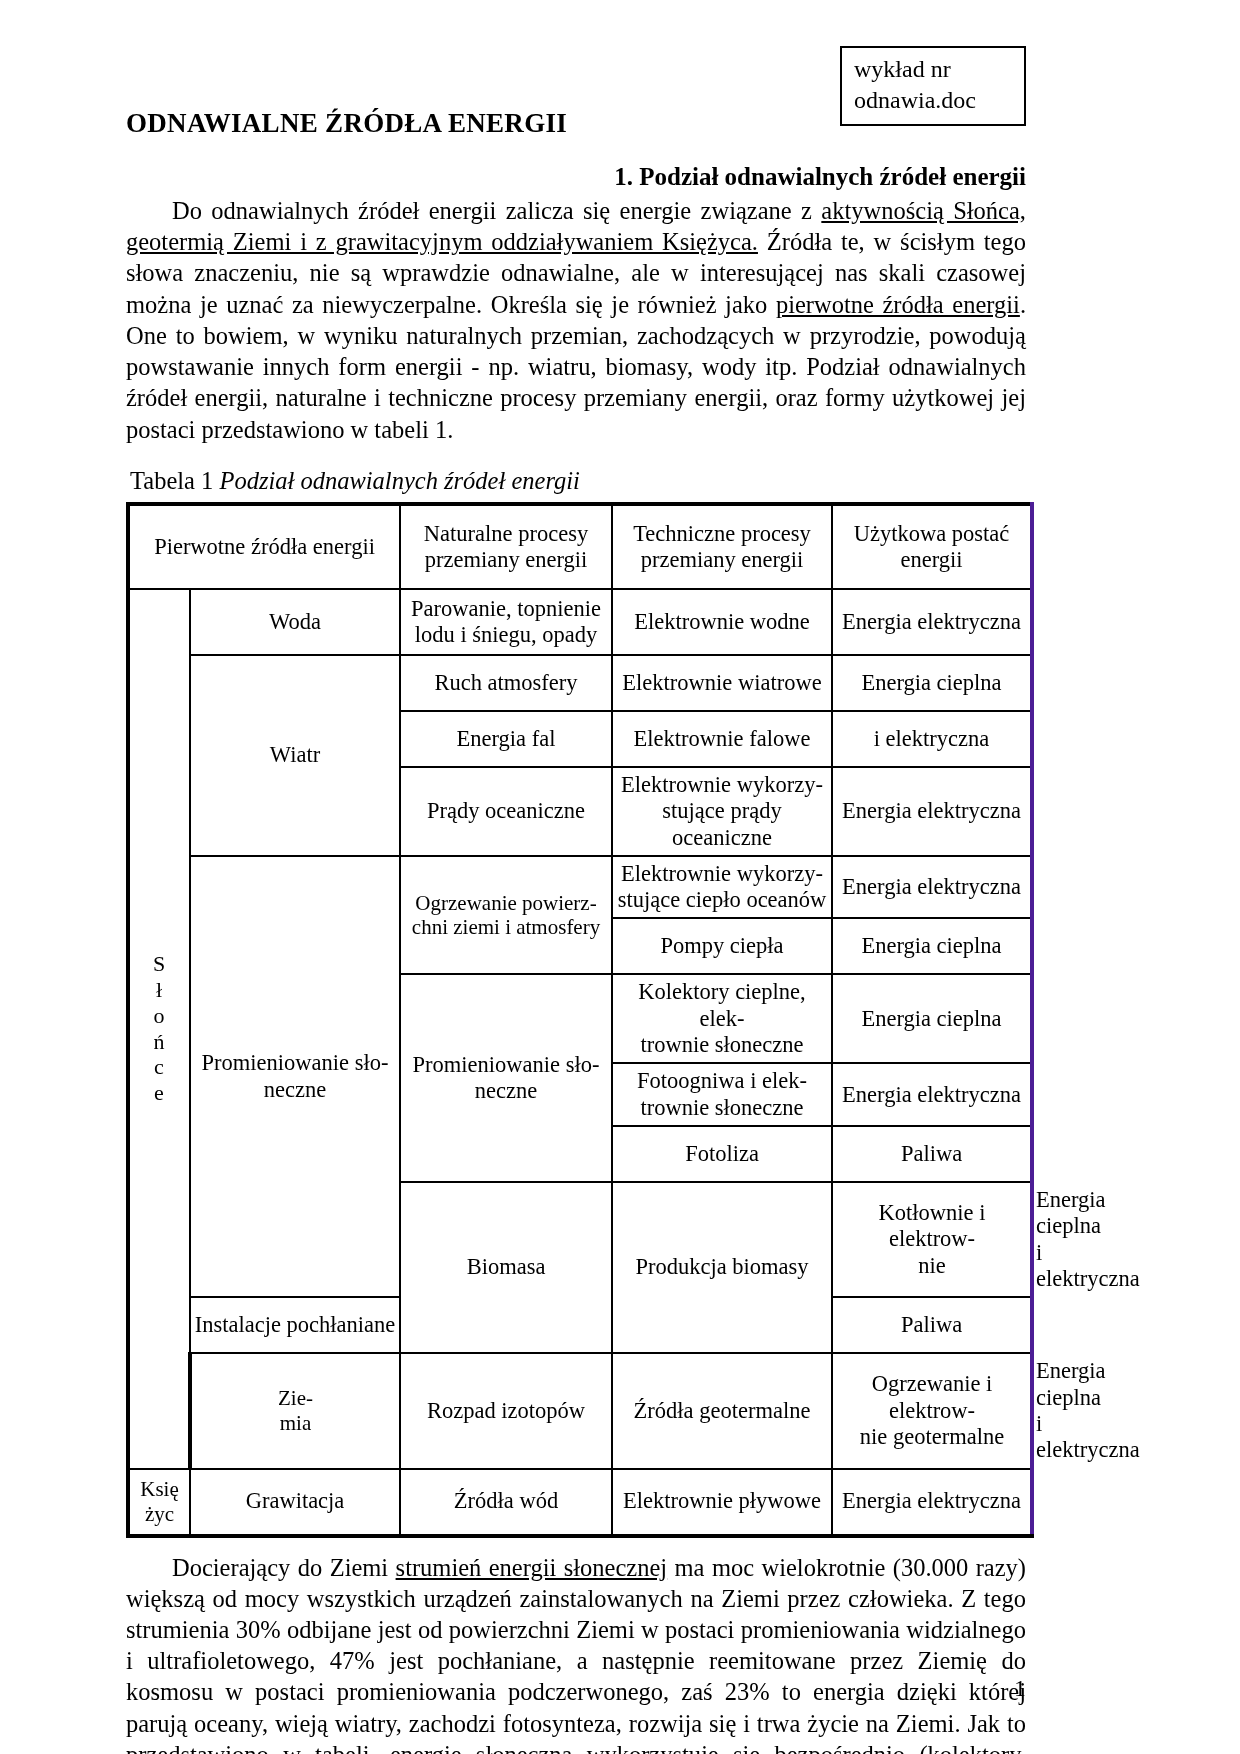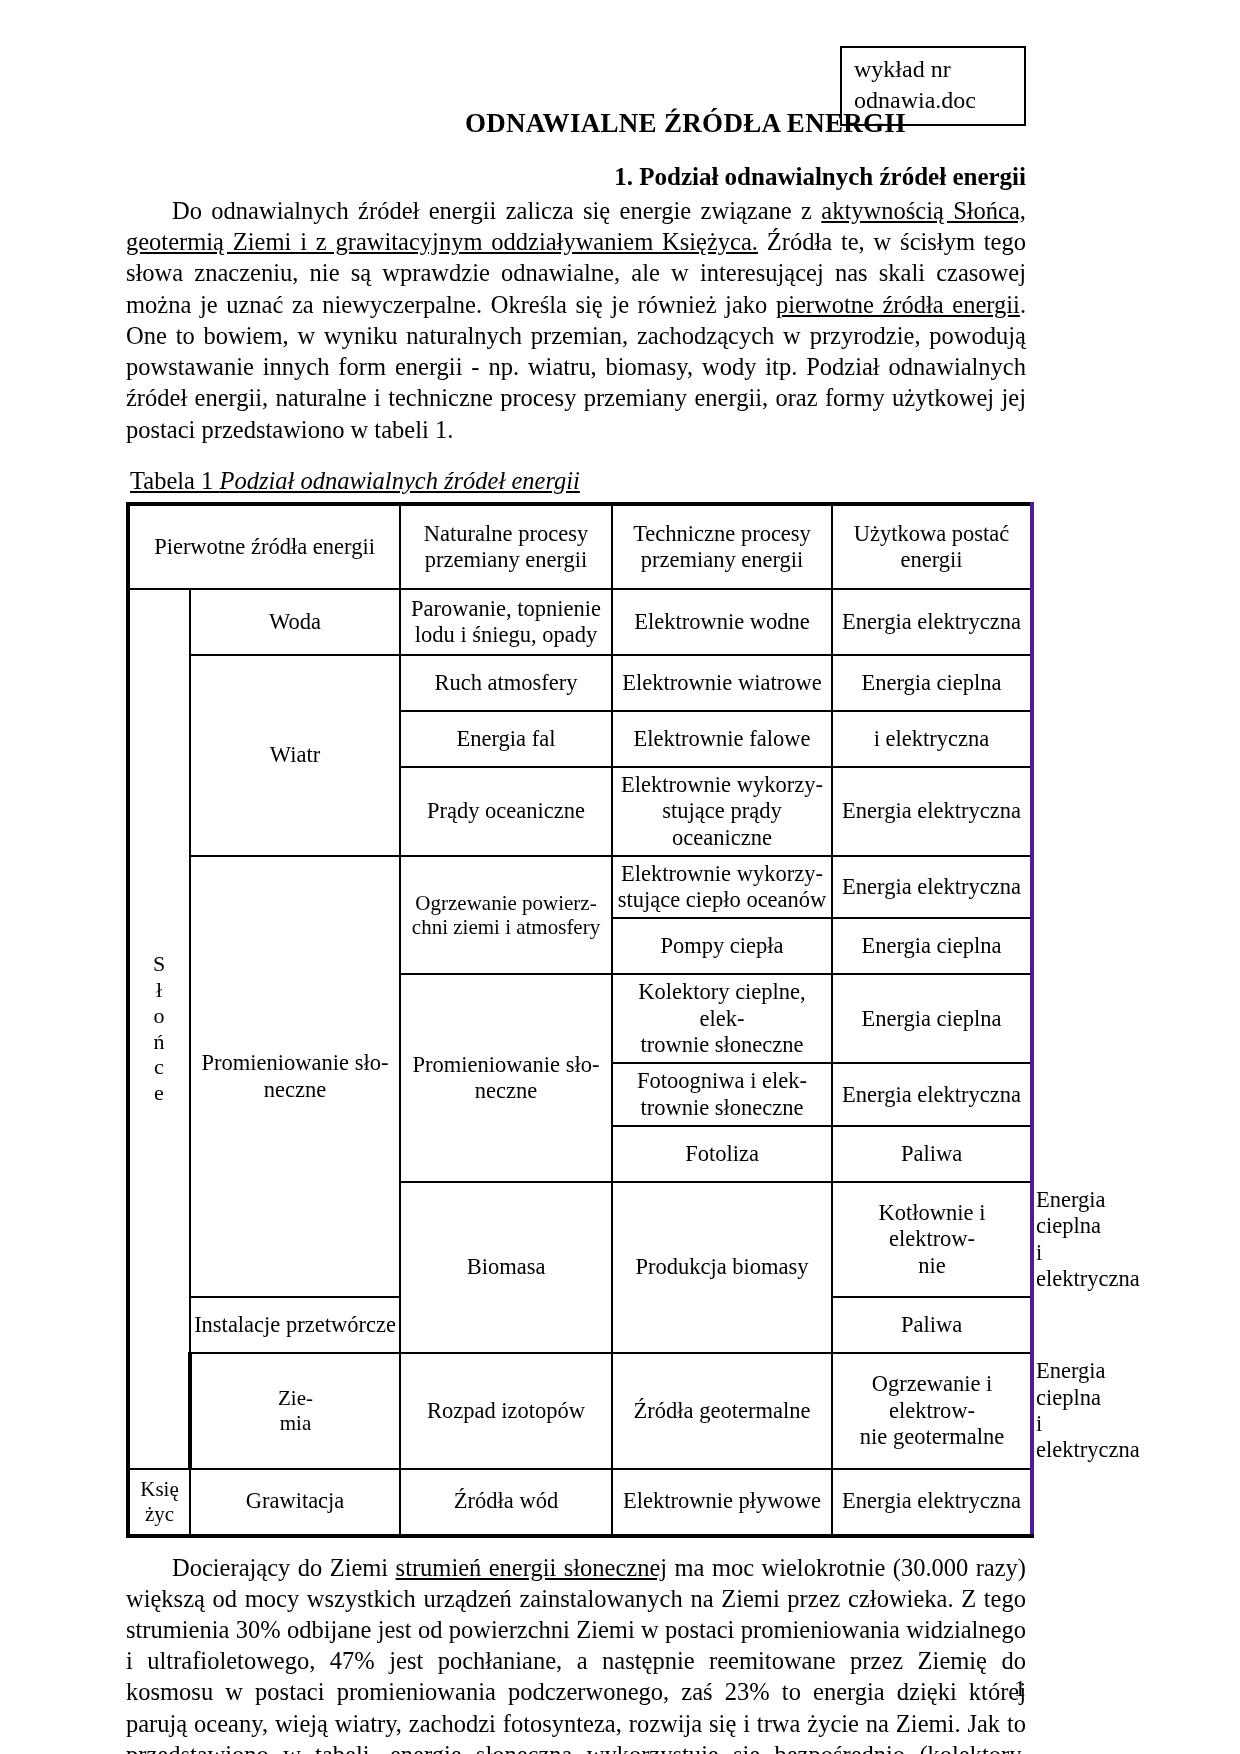--- a/index.html
+++ b/index.html
@@ -31,21 +31,21 @@
     width: 160px;
     border: 2px solid #000;
     padding: 6px 10px 8px 12px;
     line-height: 1.30;
     font-size: 24px;
   }
   .doc-stamp div { white-space: nowrap; }
 
   
   .doc-title {
-    text-align: right;
+    text-align: left;
     font-weight: bold;
     font-size: 27px;
     letter-spacing: .3px;
     margin: 62px 0 0 0;
     padding-right: 120px;
   }
   .section-heading {
     font-weight: bold;
     font-size: 25px;
     margin: 24px 0 0 4px;
@@ -61,21 +61,20 @@
     text-justify: inter-word;
     hyphens: manual;
   }
   p.body.indent { text-indent: 46px; }
   .u { text-decoration: underline; }
 
   
   .tbl-caption {
     font-size: 24.5px;
     margin: 22px 0 7px 4px;
-    text-decoration: underline;
   }
   .tbl-caption .it { font-style: italic; }
 
   
   table.maintbl {
     border-collapse: collapse;
     width: 884px;
     margin: 0 0 0 0;
     table-layout: fixed;
     font-size: 22.5px;
@@ -247,21 +246,21 @@
           <div>Kotłownie i elektrow-</div>
           <div>nie</div>
         </td>
         <td class="outer-r">
           <div>Energia cieplna i</div>
           <div>elektryczna</div>
         </td>
       </tr>
 
       <tr>
-        <td style="height:46px">Instalacje przetwórcze</td>
+        <td style="height:46px">Instalacje pochłaniane</td>
         <td class="outer-r">Paliwa</td>
       </tr>
 
       <tr>
         <td class="outer-l tight">
           <div>Zie-</div>
           <div>mia</div>
         </td>
         <td>Rozpad izotopów</td>
         <td>Źródła geotermalne</td>

